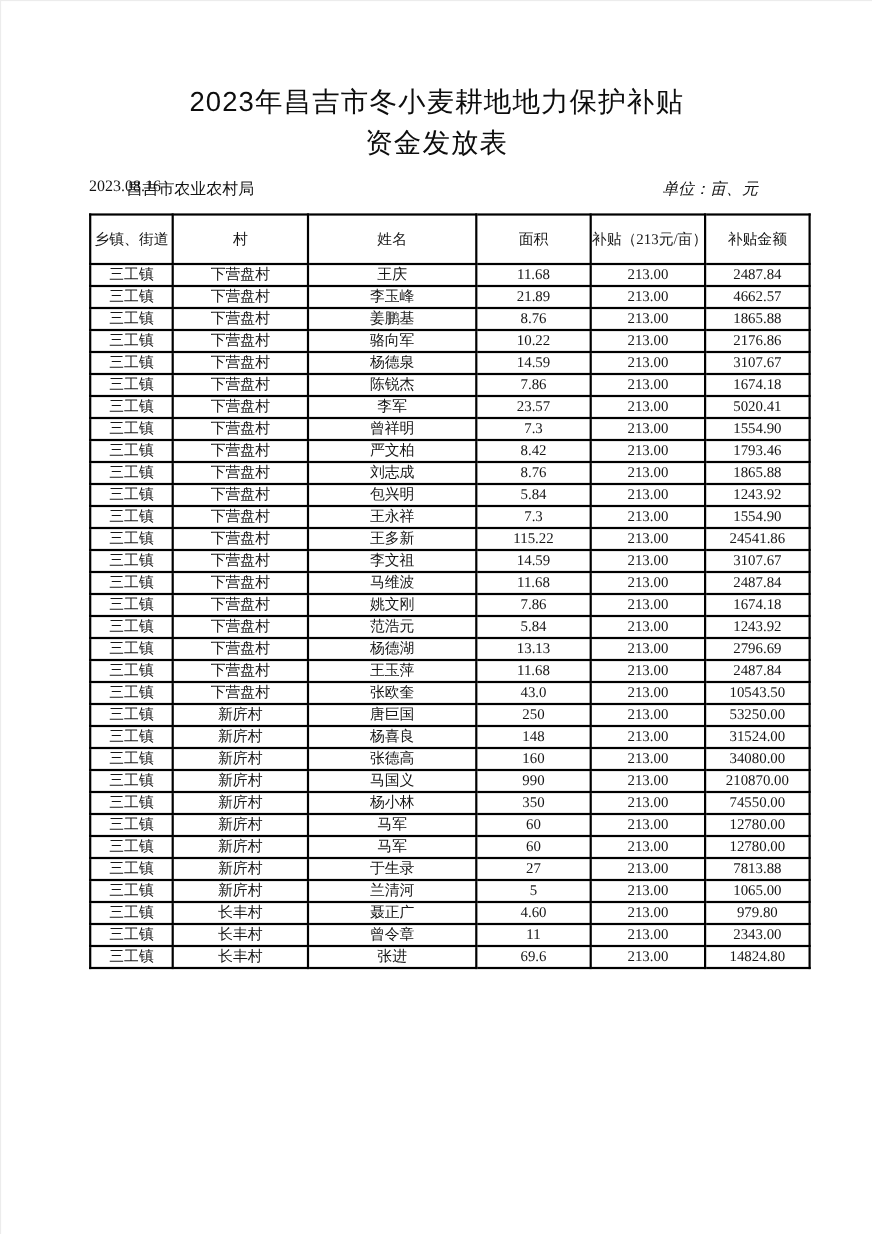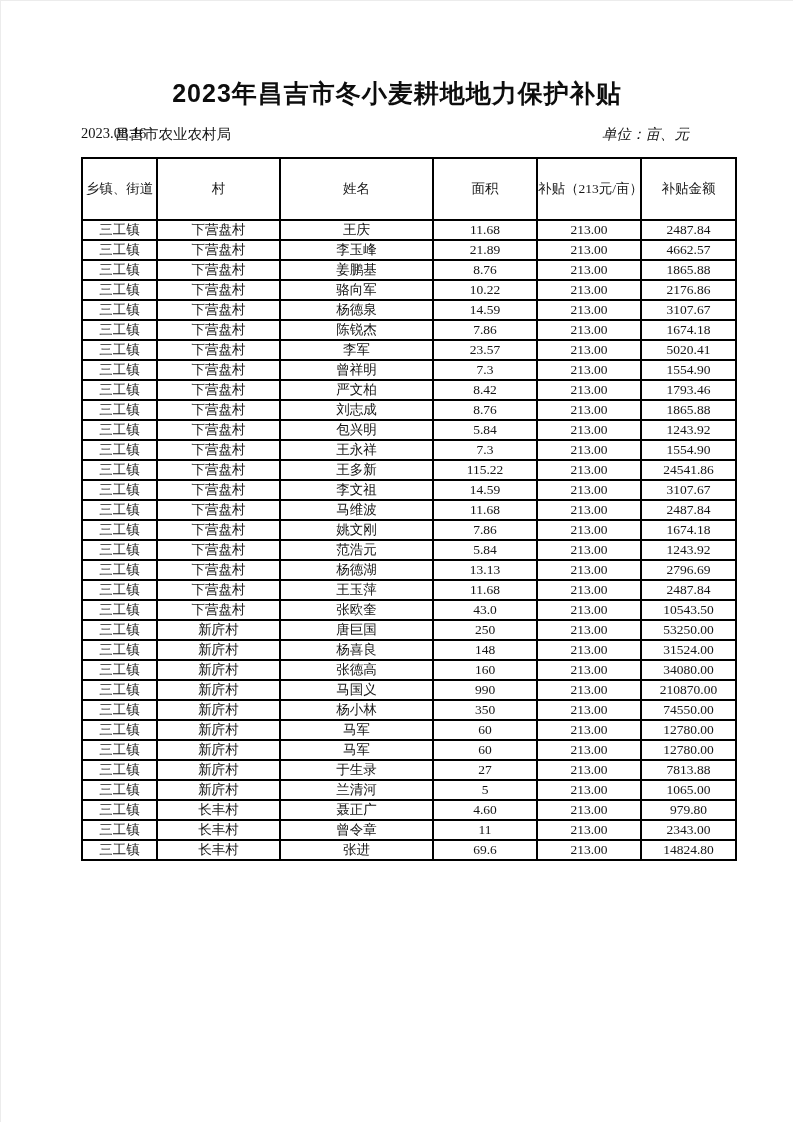--- a/index.html
+++ b/index.html
@@ -20,21 +20,21 @@
     inset: 0;
     background: #ffffff;
     border-top: 1px solid #ececec;
     border-left: 1px solid #ececec;
     box-sizing: border-box;
   }
   .title-block {
     margin-top: 74px;
     text-align: center;
     font-family: "Liberation Sans", "DejaVu Sans", sans-serif;
-    font-weight: bold;
+    font-weight: normal;
     font-size: 25px;
     line-height: 37px;
     letter-spacing: 1px;
     color: #0d0d0d;
   }
   .meta-row {
     position: relative;
     width: 654px;
     margin: 13px 0 0 80px;
     height: 21px;
@@ -56,30 +56,31 @@
     border: 2px solid #000;
     text-align: center;
     vertical-align: middle;
     padding: 0;
     font-size: 13.5px;
     font-weight: normal;
     color: #161616;
     overflow: hidden;
     white-space: nowrap;
   }
-  table.subsidy thead tr { height: 62px; }
+  table.subsidy thead tr { height: 45px; }
   table.subsidy tbody tr { height: 15px; }
 </style>
 </head>
 <body>
 
 <div class="page">
 
   <div class="title-block">
     <div>2023年昌吉市冬小麦耕地地力保护补贴</div>
+    <div>资金发放表</div>
   </div>
 
   <div class="meta-row">
     <span class="meta-issuer">昌吉市农业农村局</span>
     <span class="meta-date">2023.08.16</span>
     <span class="meta-unit">单位：亩、元</span>
   </div>
 
   <table class="subsidy">
     <colgroup>

